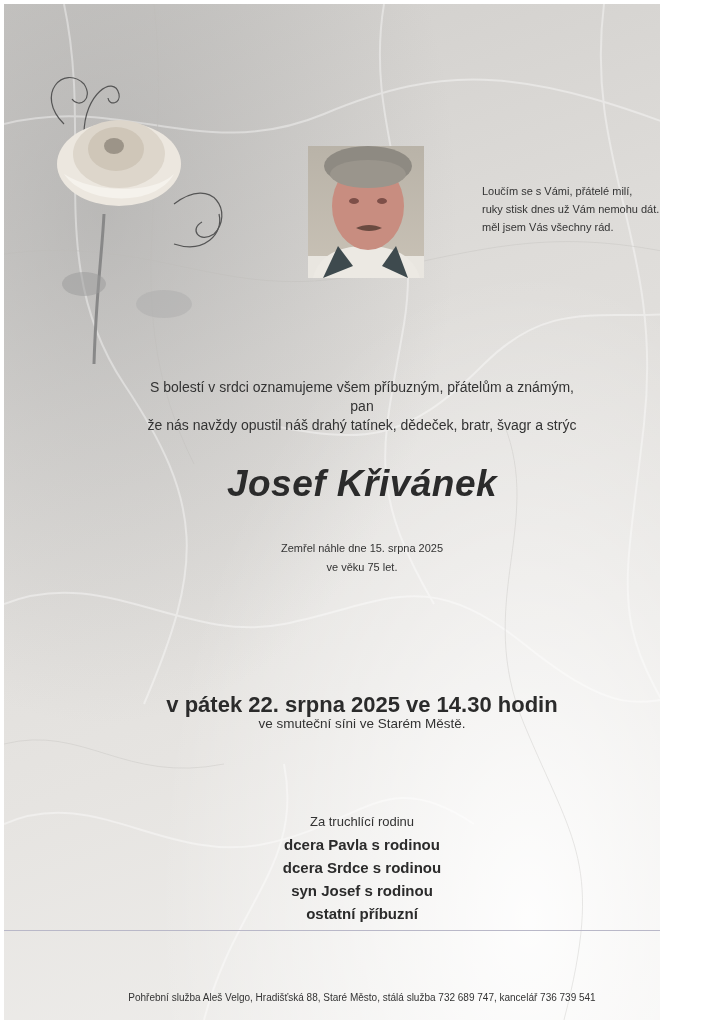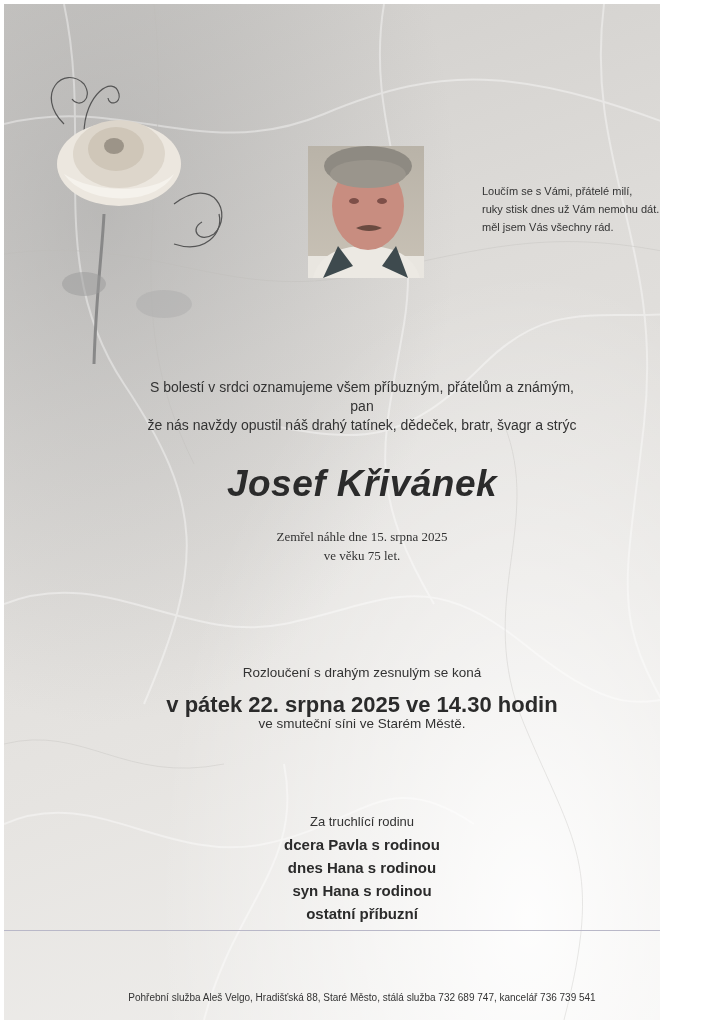--- a/index.html
+++ b/index.html
@@ -28,21 +28,21 @@
     position: absolute; left: 478px; top: 178px; width: 200px;
     font-size: 11px; line-height: 18px; color: #333;
   }
   .poem div { white-space: nowrap; }
   .centered { position: absolute; left: 0; width: 716px; text-align: center; }
   .intro { top: 374px; font-size: 14px; line-height: 19px; color: #333; }
   .name {
     top: 459px; font-size: 37px; font-weight: bold; font-style: italic;
     color: #2b2b2b; letter-spacing: 0.5px;
   }
-  .death { top: 523px; font-size: 13px; line-height: 19px; color: #333; font-family: Liberation Serif, serif; }
+  .death { top: 535px; font-size: 11px; line-height: 19px; color: #333; }
   .farewell-intro { top: 661px; font-size: 13.5px; color: #333; }
   .farewell-when { top: 688px; font-size: 22px; font-weight: bold; color: #2b2b2b; }
   .farewell-where { top: 712px; font-size: 13.5px; color: #333; }
   .mourners-title { top: 810px; font-size: 13px; color: #333; }
   .mourners { top: 829px; font-size: 15px; font-weight: bold; line-height: 23px; color: #2b2b2b; }
   .divider {
     position: absolute; left: 0; top: 926px; width: 716px; height: 1px;
     background: #b9b8c8;
   }
   .footer { top: 988px; font-size: 10px; color: #333; }
@@ -117,28 +117,27 @@
     <div>že nás navždy opustil náš drahý tatínek, dědeček, bratr, švagr a strýc</div>
   </div>
 
   <div class="centered name">Josef Křivánek</div>
 
   <div class="centered death">
     <div>Zemřel náhle dne 15. srpna 2025</div>
     <div>ve věku 75 let.</div>
   </div>
 
-  <div class="centered farewell-intro">Rozloučení s drahým zesnulým se koná</div>
   <div class="centered farewell-when">v pátek 22. srpna 2025 ve 14.30 hodin</div>
   <div class="centered farewell-where">ve smuteční síni ve Starém Městě.</div>
 
   <div class="centered mourners-title">Za truchlící rodinu</div>
   <div class="centered mourners">
     <div>dcera Pavla s rodinou</div>
-    <div>dnes Hana s rodinou</div>
-    <div>syn Hana s rodinou</div>
+    <div>dcera Srdce s rodinou</div>
+    <div>syn Josef s rodinou</div>
     <div>ostatní příbuzní</div>
   </div>
 
   <div class="divider"></div>
 
   <div class="centered footer">Pohřební služba Aleš Velgo, Hradišťská 88, Staré Město, stálá služba 732 689 747, kancelář 736 739 541</div>
 </div>
 
 </body></html>

